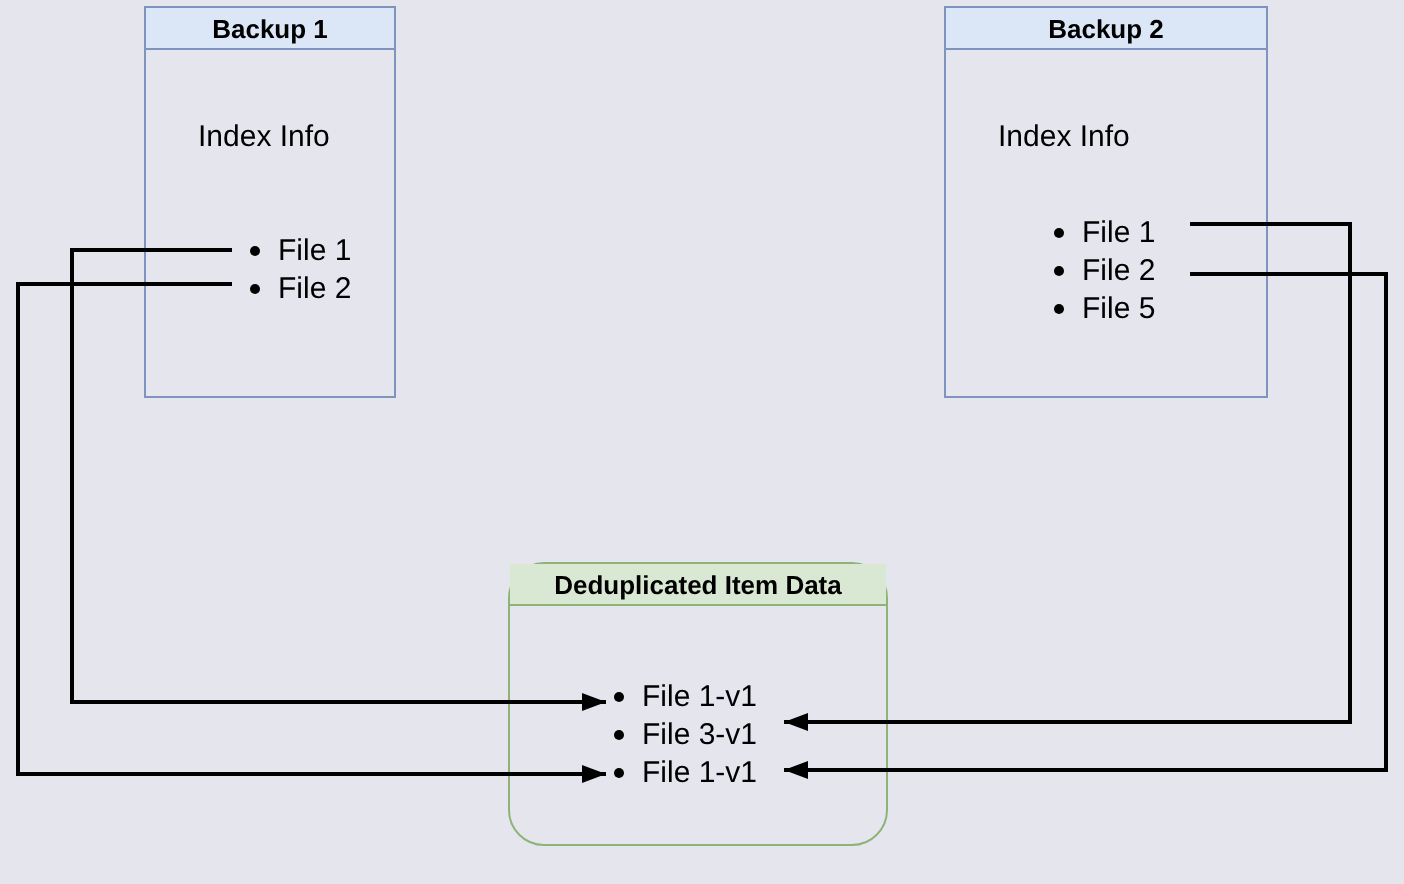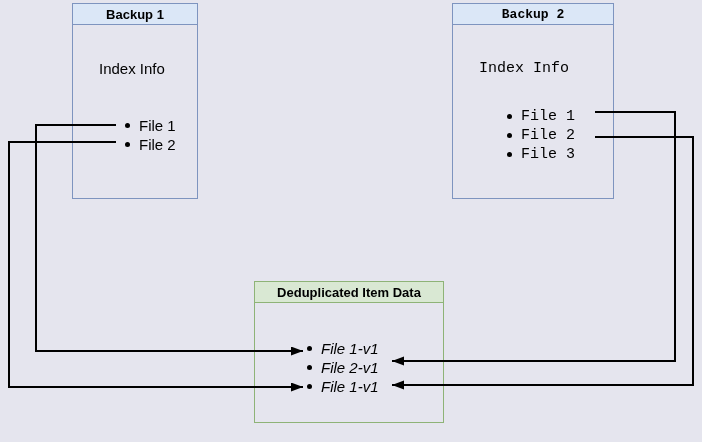--- a/index.html
+++ b/index.html
@@ -24,34 +24,34 @@
   .box-header {
     height:20px;
     display:flex; align-items:center; justify-content:center;
     font-size:13px; font-weight:bold; color:#000;
     border-bottom:1.5px solid;
   }
   .blue  .box-header { background:#dbe7f7; border-bottom-color:#7e94bf; }
   .green .box-header { background:#d9e8d3; border-bottom-color:#8eb377; }
 
   #backup1 { left:60px;  top:3px;   width:126px; height:196px;margin-left:12px; }
-  #backup2 { left:452px; top:3px;   width:162px; height:196px;font-family:Liberation Mono, monospace; }
-  #dedup   { left:254px; top:281px; width:190px; height:142px; }
+  #backup2 { left:472px; top:3px;   width:162px; height:196px; }
+  #dedup   { left:254px; top:281px; width:190px; height:142px;border-radius:18px; }
 
   .index-info {
     position:absolute; left:26px; top:56px;
     font-size:15px; color:#000;
   }
   ul.file-list {
     position:absolute;
     margin:0; padding:0; list-style:none;
   }
   #backup1 .file-list { left:52px; top:112px; }
   #backup2 .file-list { left:54px; top:103px; }
-  #dedup   .file-list { left:52px; top:57px;font-style:italic;  }
+  #dedup   .file-list { left:52px; top:57px;  }
   .file-list li {
     height:19px;
     display:flex; align-items:center;
     font-size:15px; color:#000;
     white-space:nowrap;
   }
   .bullet {
     width:5px; height:5px; border-radius:50%;
     background:#000; margin-right:9px; flex:0 0 auto;
   }
@@ -87,35 +87,35 @@
       <li>
           <span class="bullet"></span>
           <span>File 1</span>
         </li>
       <li>
           <span class="bullet"></span>
           <span>File 2</span>
         </li>
       <li>
           <span class="bullet"></span>
-          <span>File 3</span>
+          <span>File 5</span>
         </li>
     </ul>
   </div>
 
   <div class="box green" id="dedup">
     <div class="box-header">Deduplicated Item Data</div>
     <ul class="file-list">
       <li>
           <span class="bullet"></span>
           <span>File 1-v1</span>
         </li>
       <li>
           <span class="bullet"></span>
-          <span>File 2-v1</span>
+          <span>File 3-v1</span>
         </li>
       <li>
           <span class="bullet"></span>
           <span>File 1-v1</span>
         </li>
     </ul>
   </div>
 
   <svg id="arrow-layer" width="702" height="442">
     <defs>

